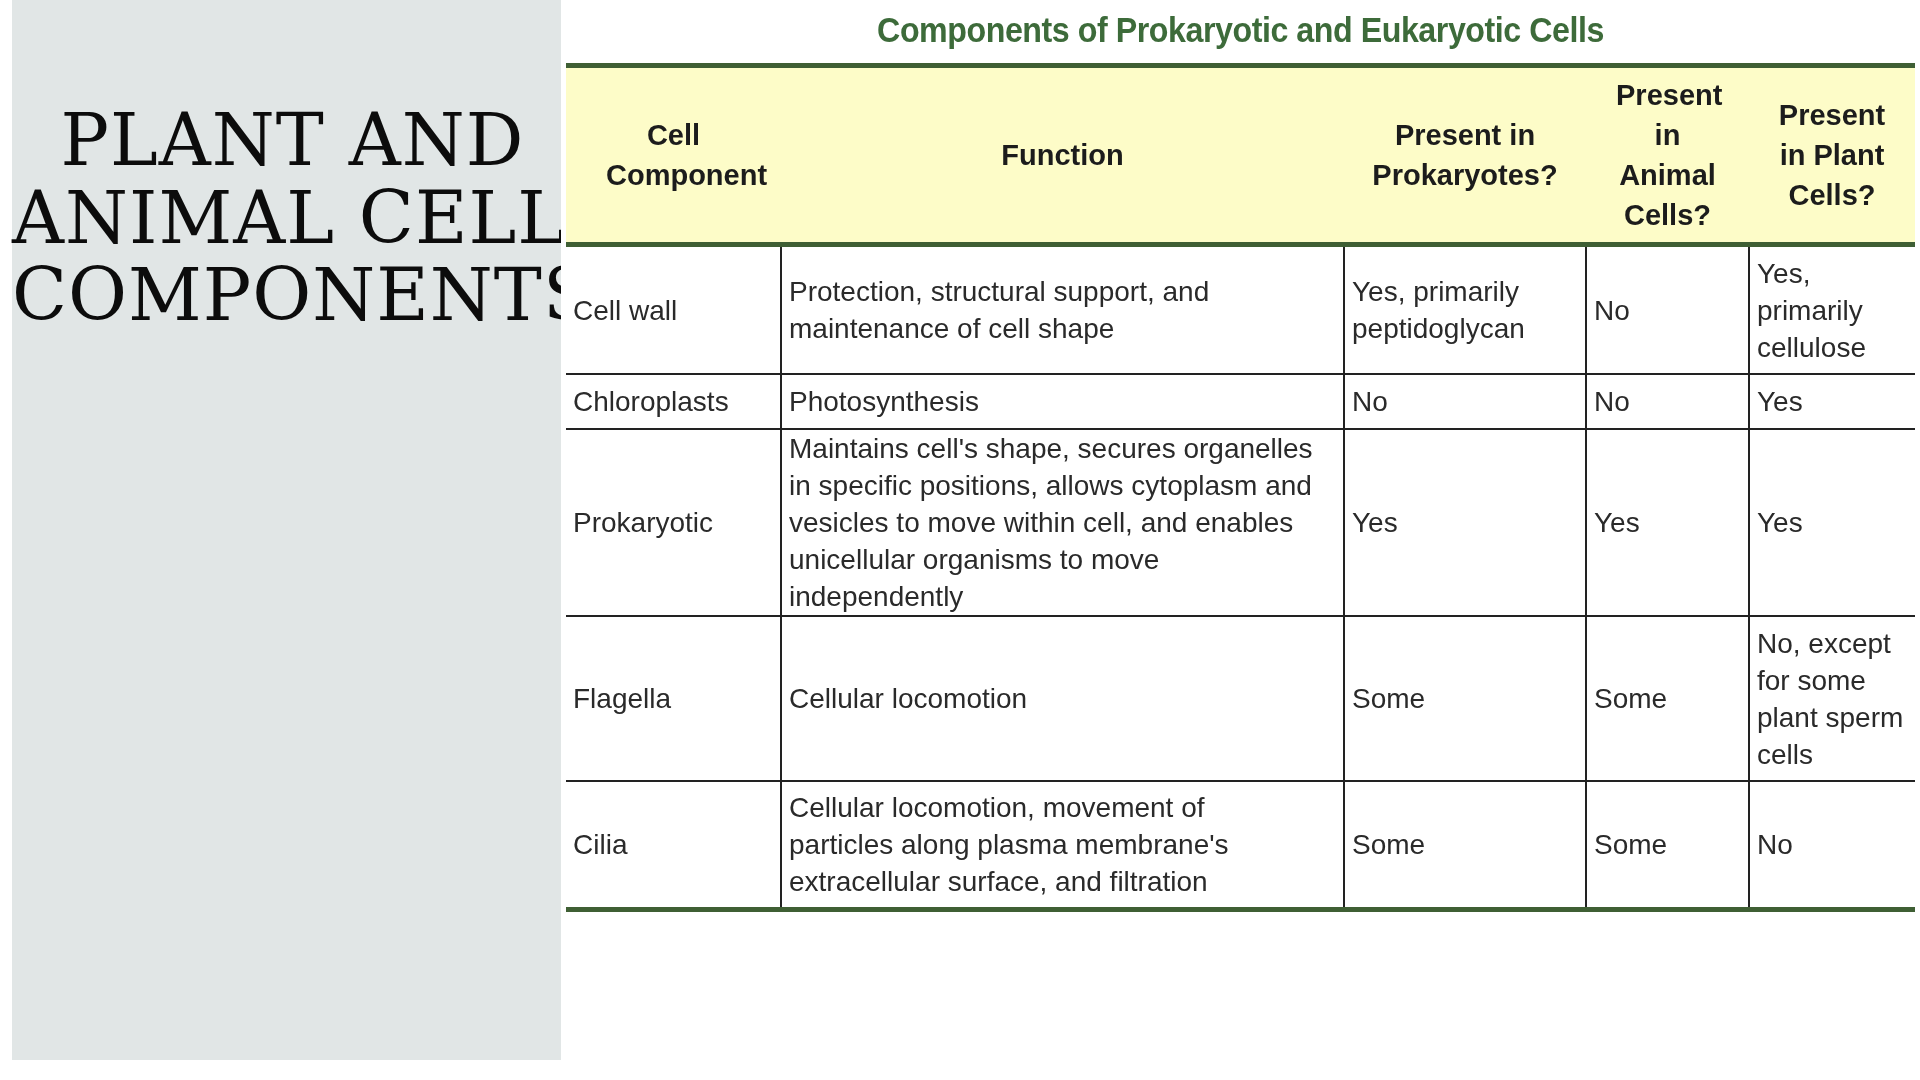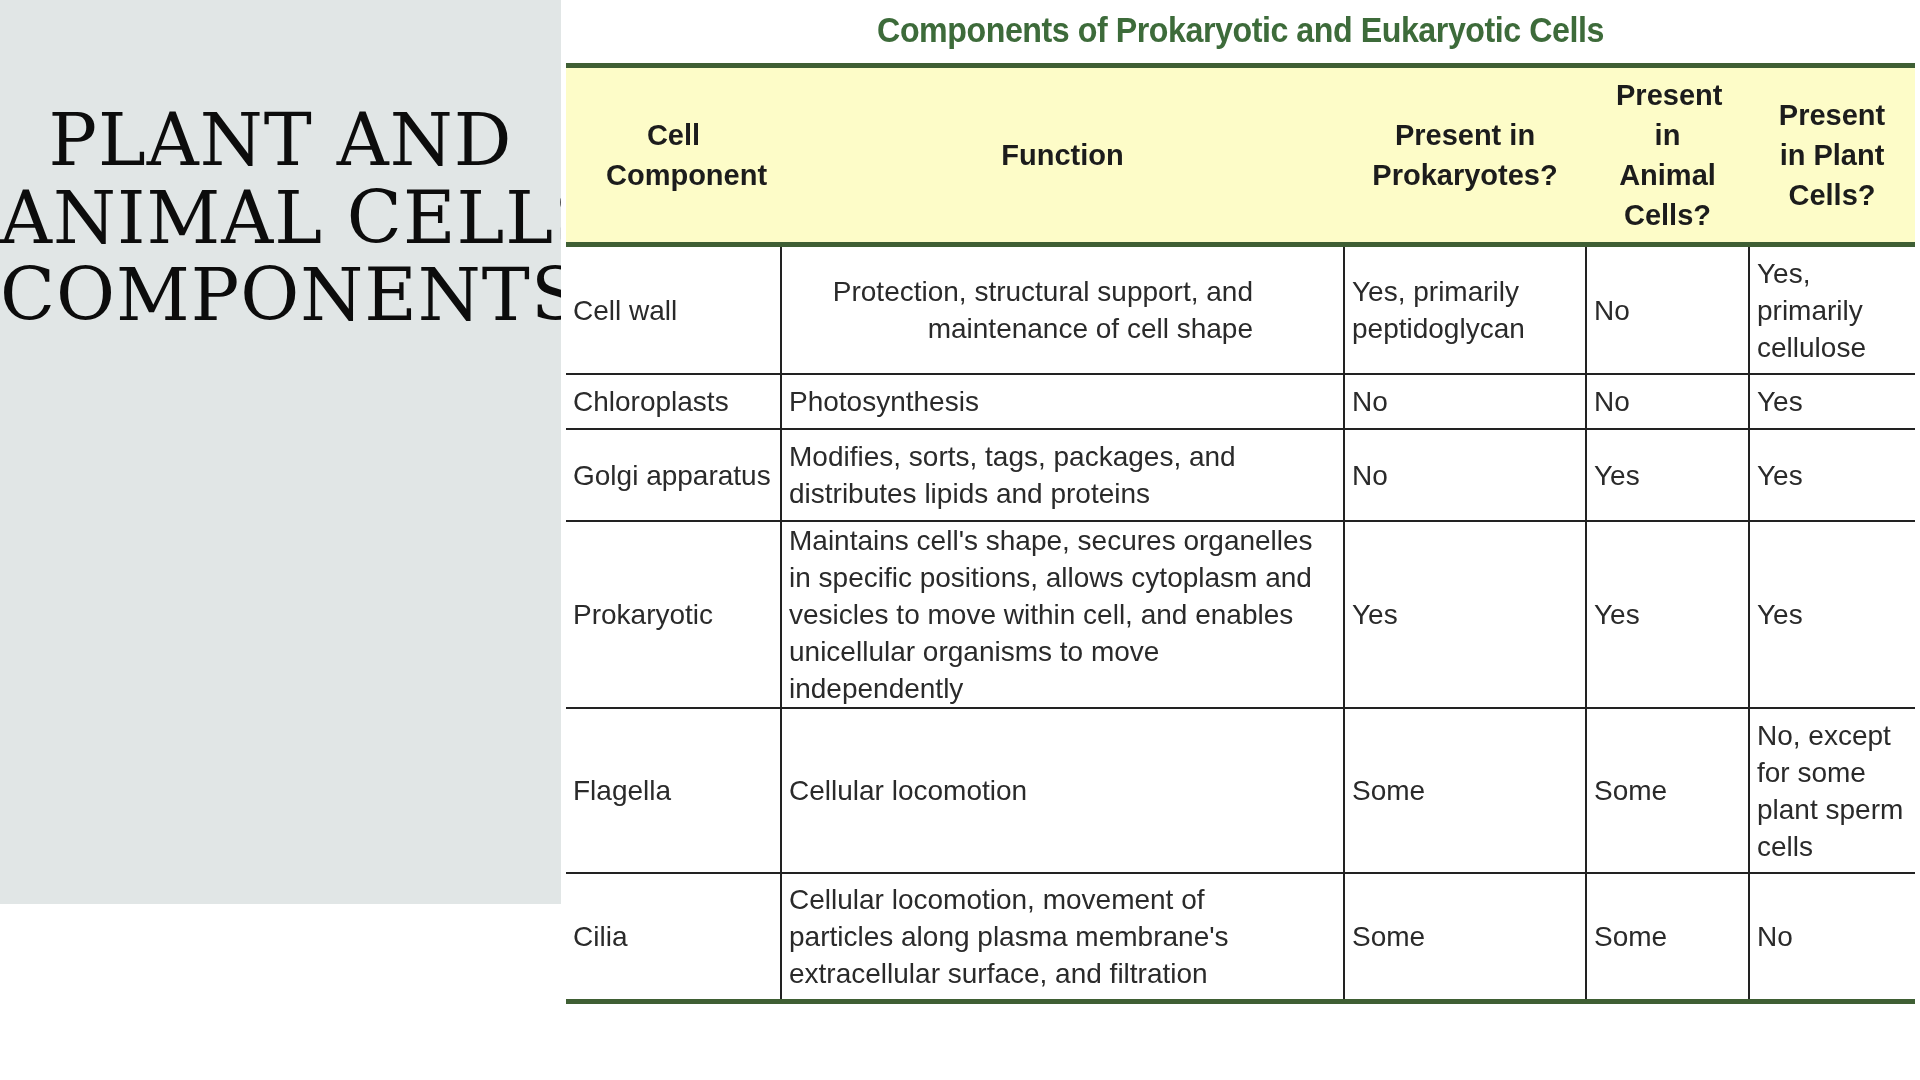--- a/index.html
+++ b/index.html
@@ -7,22 +7,22 @@
       width: 1920px; height: 1080px;
       overflow: hidden;
       background: #ffffff;
     }
     .slide {
       position: relative;
       width: 1920px; height: 1080px;
     }
     .left-panel {
       position: absolute;
-      left: 0; top: 0;
-      width: 561px; height: 904px;
+      left: 12px; top: 0;
+      width: 561px; height: 1060px;
       background: #e1e6e6;
     }
     .slide-title {
       position: absolute;
       left: 0; top: 55px;
       width: 561px;
       text-align: center;
       font-family: "DejaVu Serif", "Liberation Serif", serif;
       font-weight: normal;
       font-size: 72px;
@@ -130,37 +130,30 @@
           <th style="padding:0 40px;margin-left:24px;">Cell Component</th>
           <th>Function</th>
           <th style="padding:0 22px;">Present in Prokaryotes?</th>
           <th style="padding:0 30px;text-align:center;">Present in Animal Cells?</th>
           <th style="padding:0 22px;">Present in Plant Cells?</th>
         </tr>
       </thead>
       <tbody>
         <tr class="r1">
           <td>Cell wall</td>
-          <td style="padding-right:90px;text-align:right;">Protection, structural support, and maintenance of cell shape</td>
+          <td style="padding-right:90px;">Protection, structural support, and maintenance of cell shape</td>
           <td style="padding-right:60px;">Yes, primarily peptidoglycan</td>
           <td>No</td>
           <td style="padding-right:30px;">Yes, primarily cellulose</td>
         </tr>
         <tr class="r2">
           <td>Chloroplasts</td>
           <td>Photosynthesis</td>
           <td>No</td>
           <td>No</td>
-          <td>Yes</td>
-        </tr>
-        <tr class="r4">
-          <td>Golgi apparatus</td>
-          <td style="padding-right:100px;">Modifies, sorts, tags, packages, and distributes lipids and proteins</td>
-          <td>No</td>
-          <td>Yes</td>
           <td>Yes</td>
         </tr>
         <tr class="r5">
           <td>Prokaryotic</td>
           <td>Maintains cell's shape, secures organelles in specific positions, allows cytoplasm and vesicles to move within cell, and enables unicellular organisms to move independently</td>
           <td>Yes</td>
           <td>Yes</td>
           <td>Yes</td>
         </tr>
         <tr class="r6">

